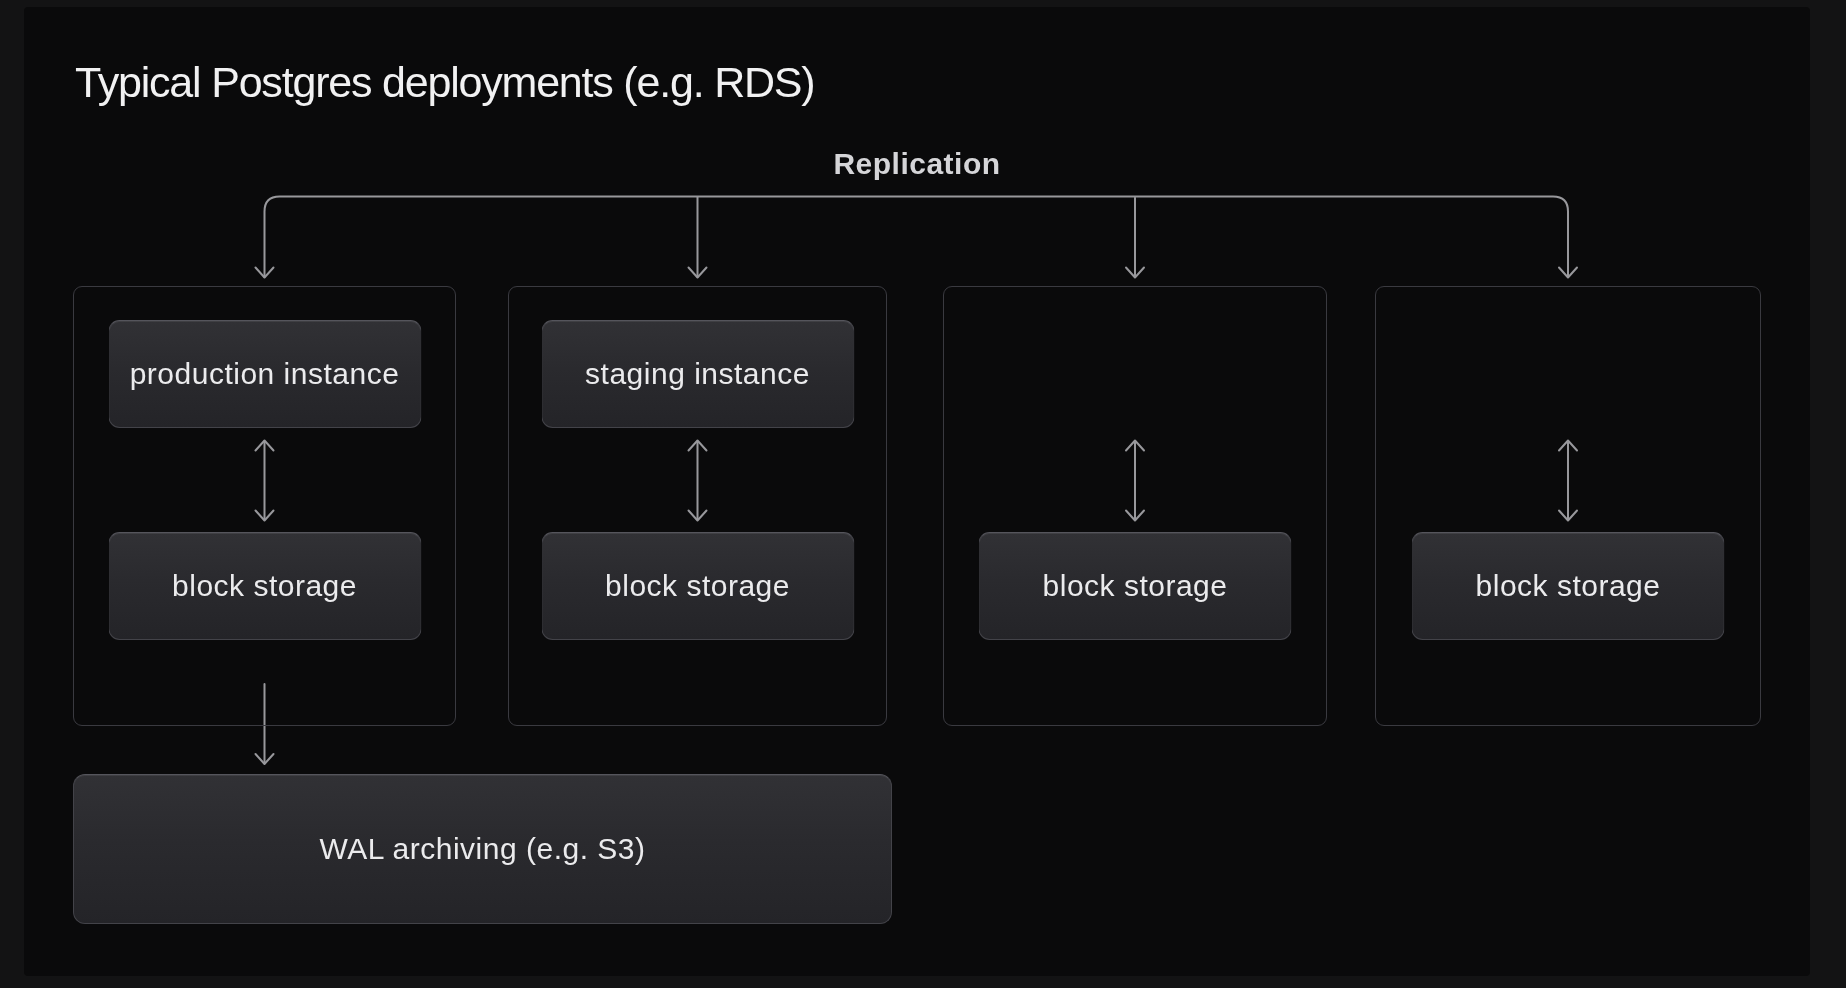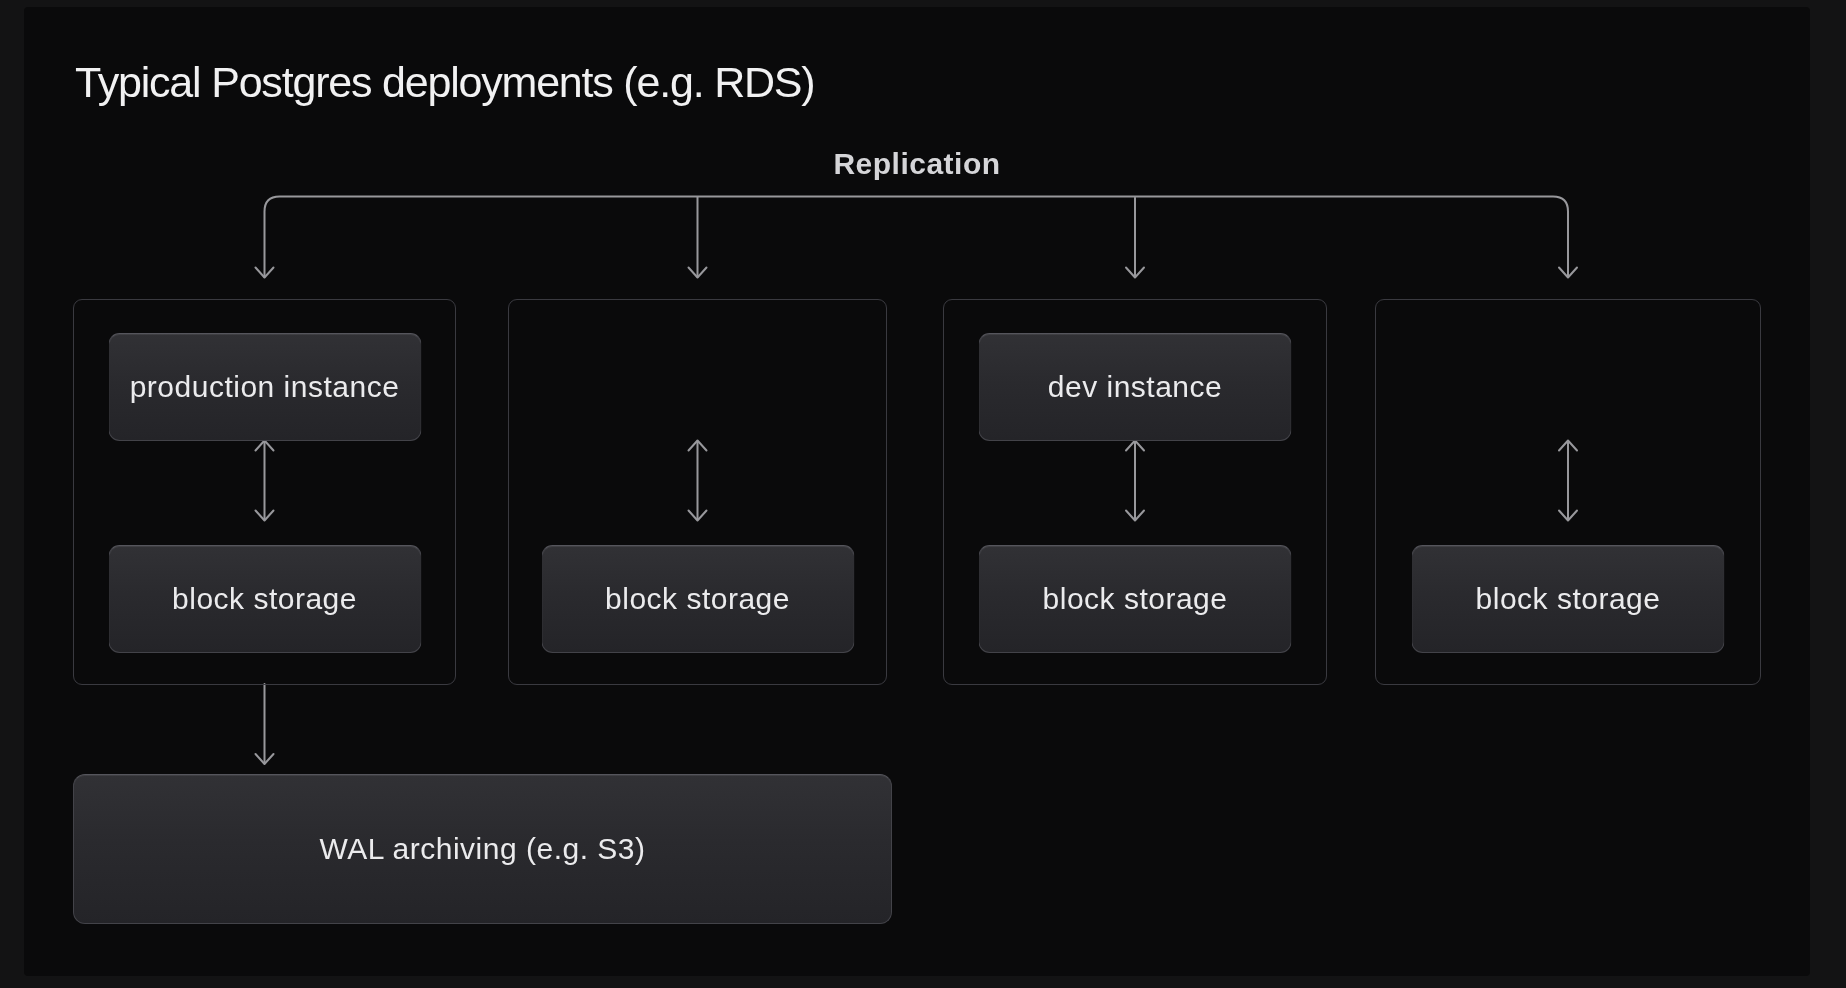--- a/index.html
+++ b/index.html
@@ -37,25 +37,24 @@
   }
   .connectors {
     position: absolute;
     left: 0; top: 0;
     width: 1846px; height: 988px;
     pointer-events: none;
   }
   .group {
     position: absolute;
     top: 286px;
-    height: 386px;
+    height: 440px;
     border: 1px solid #3a3a40;
     border-radius: 9px;
     background: transparent;
-    margin-top: 13px;
   }
   .group-1 { left: 73px;   width: 383px; }
   .group-2 { left: 508px;  width: 379px; }
   .group-3 { left: 943px;  width: 384px; }
   .group-4 { left: 1375px; width: 386px; }
   .node {
     position: absolute;
     left: 50%;
     transform: translateX(-50%);
     width: 313px; height: 108px;
@@ -145,25 +144,25 @@
     </g>
   </g>
 </svg>
 
 <div class="group group-1">
   <div class="node node-instance">production instance</div>
   <div class="node node-storage">block storage</div>
 </div>
 
 <div class="group group-2">
+  <div class="node node-instance">staging instance</div>
   <div class="node node-storage">block storage</div>
 </div>
 
 <div class="group group-3">
-  <div class="node node-instance">dev instance</div>
   <div class="node node-storage">block storage</div>
 </div>
 
 <div class="group group-4">
   <div class="node node-storage">block storage</div>
 </div>
 
 <div class="blob-box">
   <span>WAL archiving (e.g. S3)</span>
 </div>

